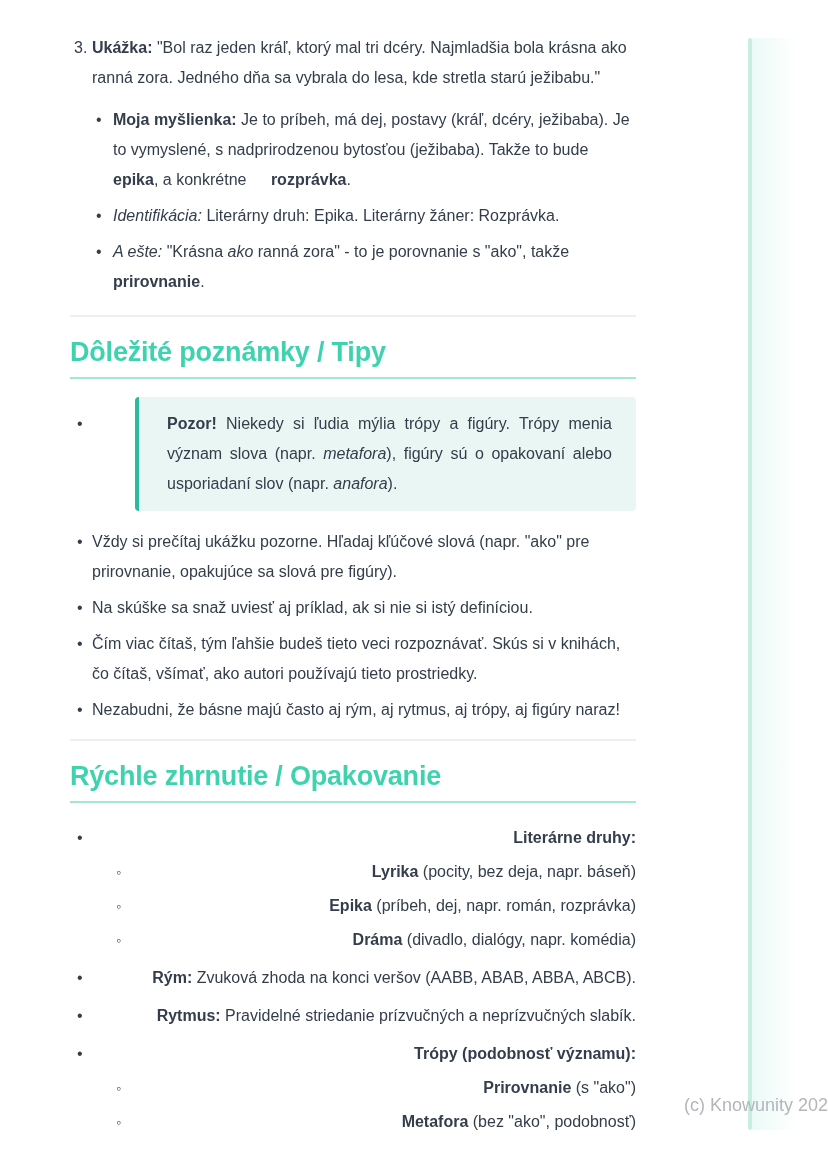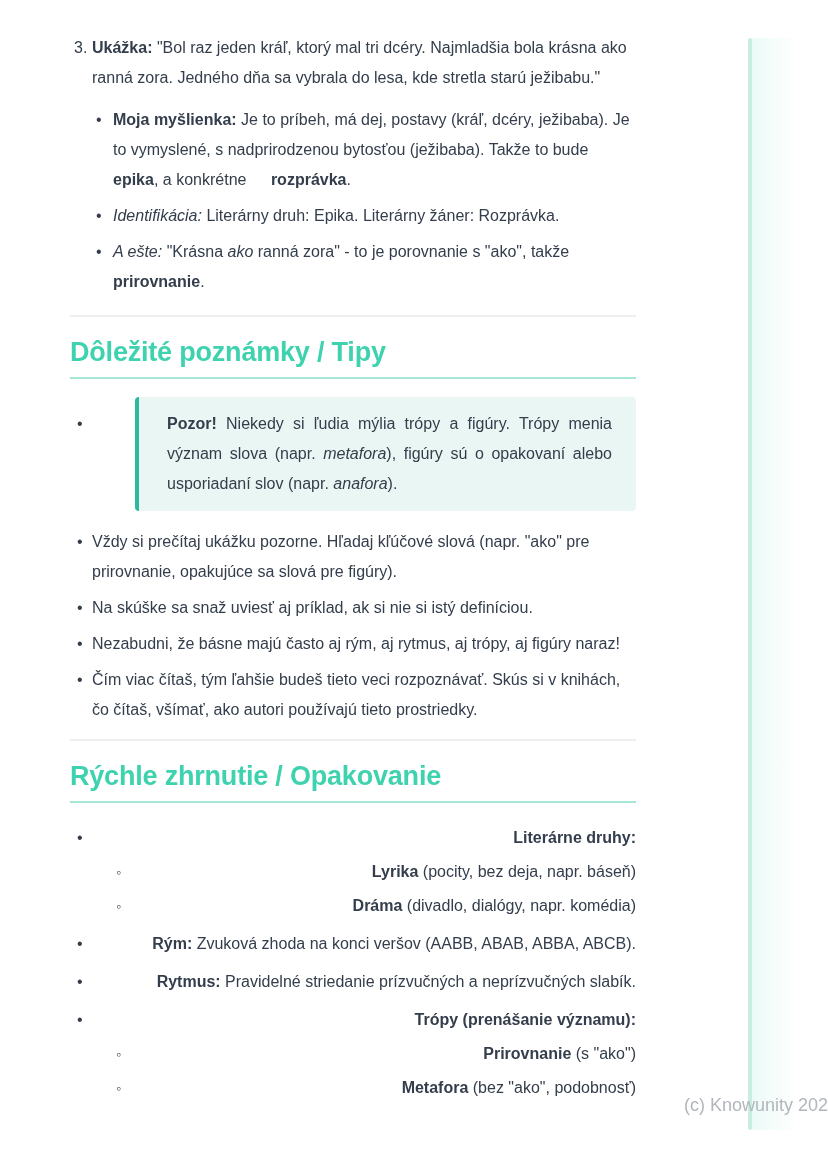--- a/index.html
+++ b/index.html
@@ -106,40 +106,41 @@
     <div class="callout-row">
       <div class="callout-marker"></div>
       <div class="callout">
         <p class="callout-text"><span style="font-weight: 700;">Pozor!</span><span> Niekedy si ľudia mýlia trópy a figúry. Trópy menia význam slova (napr. </span><span style="font-style: italic;">metafora</span><span>), figúry sú o opakovaní alebo usporiadaní slov (napr. </span><span style="font-style: italic;">anafora</span><span>).</span></p>
       </div>
     </div>
 
     <ul class="blist top">
       <li><span class="li-text"><span>Vždy si prečítaj ukážku pozorne. Hľadaj kľúčové slová (napr. "ako" pre prirovnanie, opakujúce sa slová pre figúry).</span></span></li>
       <li><span class="li-text"><span>Na skúške sa snaž uviesť aj príklad, ak si nie si istý definíciou.</span></span></li>
+      <li><span class="li-text"><span>Čím viac čítaš, tým ľahšie budeš tieto veci rozpoznávať. Skús si v knihách, čo čítaš, všímať, ako autori používajú tieto prostriedky.</span></span></li>
       <li><span class="li-text"><span>Nezabudni, že básne majú často aj rým, aj rytmus, aj trópy, aj figúry naraz!</span></span></li>
-      <li><span class="li-text"><span>Čím viac čítaš, tým ľahšie budeš tieto veci rozpoznávať. Skús si v knihách, čo čítaš, všímať, ako autori používajú tieto prostriedky.</span></span></li>
     </ul>
 
     <hr class="divider second">
 
     <h2 class="h">Rýchle zhrnutie / Opakovanie</h2>
 
     <ul class="blist top summary">
       <li>
         <span class="li-text"><span style="font-weight: 700;">Literárne druhy:</span></span>
         <ul class="clist">
           <li><span class="li-text"><span style="font-weight: 700;">Lyrika</span><span> (pocity, bez deja, napr. báseň)</span></span></li>
+          <li><span class="li-text"><span style="font-weight: 700;">Epika</span><span> (príbeh, dej, napr. román, rozprávka)</span></span></li>
           <li><span class="li-text"><span style="font-weight: 700;">Dráma</span><span> (divadlo, dialógy, napr. komédia)</span></span></li>
         </ul>
       </li>
       <li><span class="li-text"><span style="font-weight: 700;">Rým:</span><span> Zvuková zhoda na konci veršov (AABB, ABAB, ABBA, ABCB).</span></span></li>
       <li><span class="li-text"><span style="font-weight: 700;">Rytmus:</span><span> Pravidelné striedanie prízvučných a neprízvučných slabík.</span></span></li>
       <li>
-        <span class="li-text"><span style="font-weight: 700;">Trópy (prenášanie významu):</span></span>
+        <span class="li-text"><span style="font-weight: 700;">Trópy (podobnosť významu):</span></span>
         <ul class="clist">
           <li><span class="li-text"><span style="font-weight: 700;">Prirovnanie</span><span> (s "ako")</span></span></li>
           <li><span class="li-text"><span style="font-weight: 700;">Metafora</span><span> (bez "ako", podobnosť)</span></span></li>
         </ul>
       </li>
     </ul>
 
   </div>
 
   <div class="footer">(c) Knowunity 2025</div>

